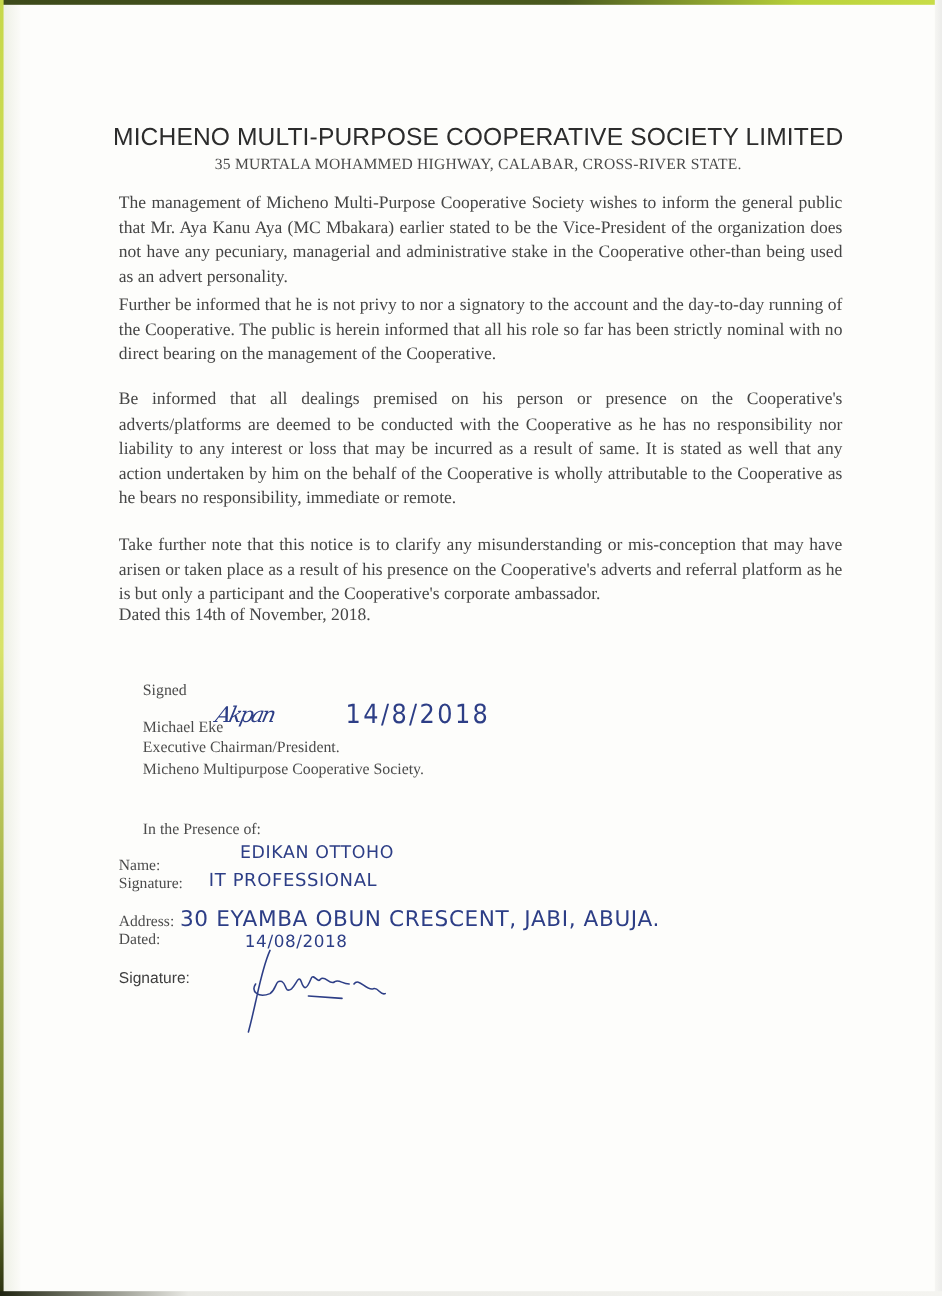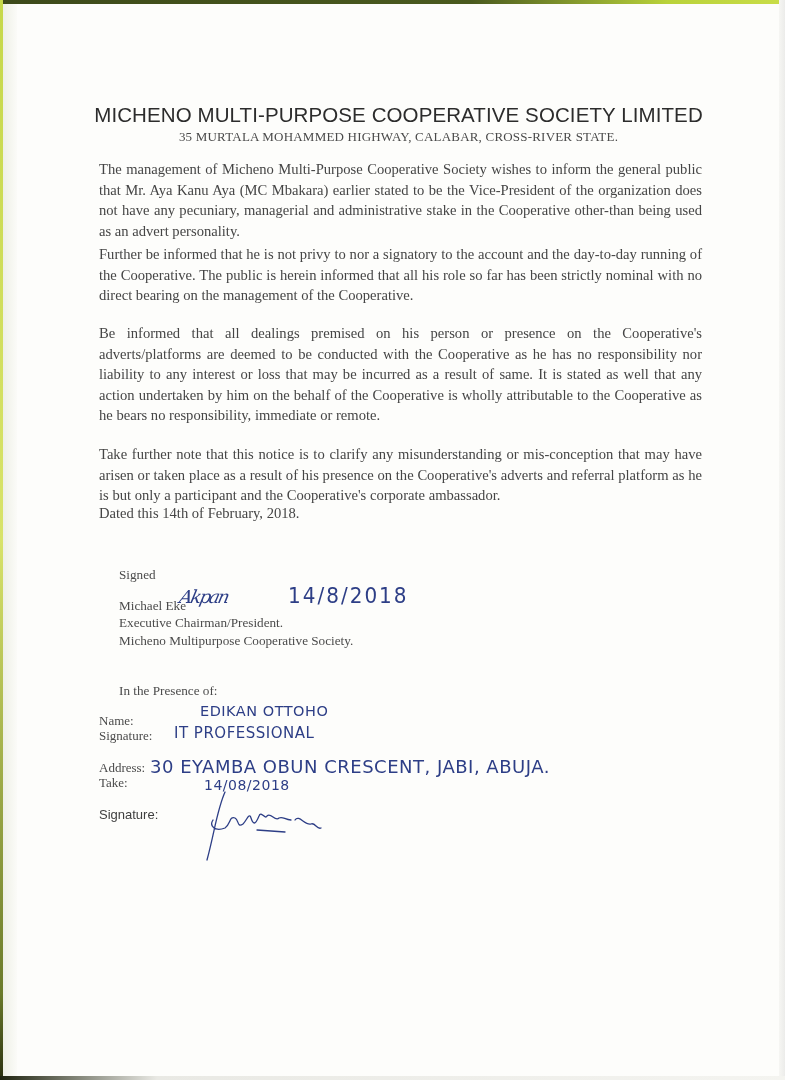--- a/index.html
+++ b/index.html
@@ -147,36 +147,36 @@
 </div>
 <div class="body-text" id="p2">
   <p>Further be informed that he is not privy to nor a signatory to the account and the day-to-day running of the Cooperative. The public is herein informed that all his role so far has been strictly nominal with no direct bearing on the management of the Cooperative.</p>
 </div>
 <div class="body-text" id="p3">
   <p>Be informed that all dealings premised on his person or presence on the Cooperative's adverts/platforms are deemed to be conducted with the Cooperative as he has no responsibility nor liability to any interest or loss that may be incurred as a result of same. It is stated as well that any action undertaken by him on the behalf of the Cooperative is wholly attributable to the Cooperative as he bears no responsibility, immediate or remote.</p>
 </div>
 <div class="body-text" id="p4">
   <p>Take further note that this notice is to clarify any misunderstanding or mis-conception that may have arisen or taken place as a result of his presence on the Cooperative's adverts and referral platform as he is but only a participant and the Cooperative's corporate ambassador.</p>
 </div>
-<div class="body-text" id="dated">Dated this 14th of February, 2018.</div>
+<div class="body-text" id="dated">Dated this 14th of November, 2018.</div>
 
 <div class="sig-block" id="signed-label">Signed</div>
 <div class="sig-block" id="signatory-name">Michael Eke</div>
 <div class="sig-block" id="signatory-title">Executive Chairman/President.</div>
 <div class="sig-block" id="signatory-org">Micheno Multipurpose Cooperative Society.</div>
 
 <div class="hand" id="chair-signature">Akpan</div>
 <div class="hand" id="chair-date">14/8/2018</div>
 
 <div class="sig-block" id="presence-label">In the Presence of:</div>
 
 <div class="field-label" id="name-label">Name:</div>
 <div class="field-label" id="occupation-label">Signature:</div>
 <div class="field-label" id="address-label">Address:</div>
-<div class="field-label" id="date-label">Take:</div>
+<div class="field-label" id="date-label">Dated:</div>
 <div class="field-label" id="signature-label">Signature:</div>
 
 <div class="hand" id="witness-name">EDIKAN OTTOHO</div>
 <div class="hand" id="witness-occupation">IT PROFESSIONAL</div>
 <div class="hand" id="witness-address">30 EYAMBA OBUN CRESCENT, JABI, ABUJA.</div>
 <div class="hand" id="witness-date">14/08/2018</div>
 
 <svg id="witness-signature-svg" width="170" height="80" viewBox="0 0 170 80">
   <path d="M30 2 C22 20, 20 40, 12 70 M18 30 C14 36, 20 42, 30 38 C36 34, 34 26, 40 28 C44 30, 42 38, 48 34 C52 30, 54 22, 56 28 C58 34, 60 36, 64 26 C66 20, 70 30, 72 26 C76 22, 80 32, 84 28 C88 26, 90 30, 96 30 M62 40 L90 42 M100 30 C104 24, 110 36, 116 34 C120 32, 122 40, 126 38" fill="none" stroke="#2d3e86" stroke-width="1.3" stroke-linecap="round"></path>
 </svg>

